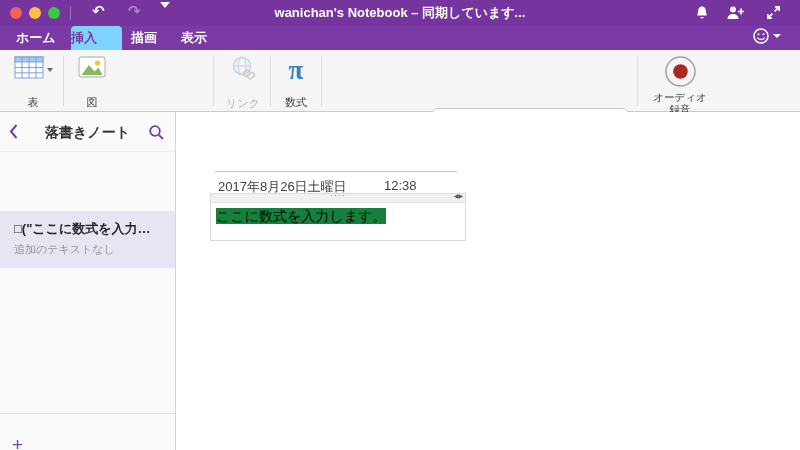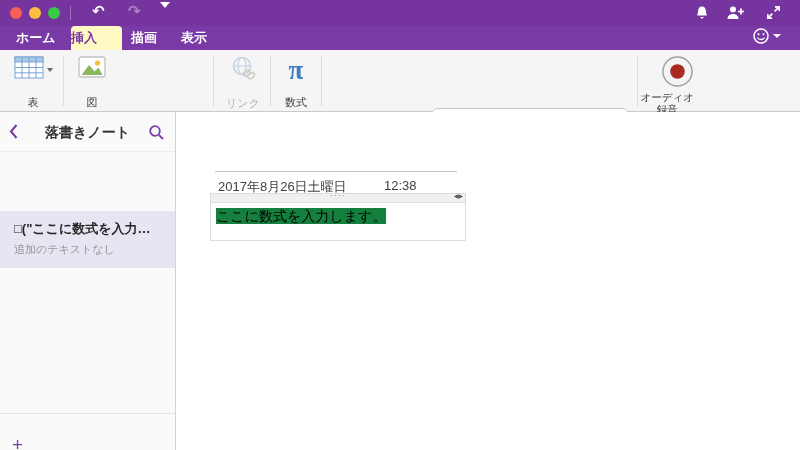--- a/index.html
+++ b/index.html
@@ -17,21 +17,21 @@
   .hist.undo{ left:92px; } .hist.redo{ left:128px; opacity:.4; }
   .ovf { position:absolute; left:160px; top:8px; width:11px; }
   .ovf .bar{ height:2px; background:#fff; margin-bottom:2px; }
   .ovf .tri{ width:0; height:0; border-left:5.5px solid transparent; border-right:5.5px solid transparent; border-top:6px solid #fff; }
   .wtitle { position:absolute; left:200px; right:200px; top:0; height:26px; line-height:26px; text-align:center; color:#fff; font-size:13px; font-weight:bold; white-space:nowrap; }
   .tbicon { position:absolute; top:5px; }
   .tbicon.bell{ left:694px; } .tbicon.person{ left:726px; } .tbicon.expand{ left:766px; }
 
   
   .tab { position:absolute; top:0; height:24px; line-height:24px; color:#fff; font-size:13px; font-weight:bold; }
-  .tab.active { background:#fef9c3; color:#7a3aa6; border-radius:4px 4px 0 0; }
+  .tab.active { background:#7dd3fc; color:#7a3aa6; border-radius:4px 4px 0 0; }
   .smiley { position:absolute; left:752px; top:1px; display:flex; align-items:center; gap:3px; }
   .smiley .caret{ width:0;height:0;border-left:4px solid transparent;border-right:4px solid transparent;border-top:4.5px solid #fff; }
 
   
   .ribbon { position:absolute; left:0; top:50px; width:800px; height:62px; background:#f6f5f6; border-bottom:1px solid #c9c9c9; }
   .rbtn { position:absolute; top:3px; height:56px; display:flex; flex-direction:column; align-items:center; justify-content:space-between; padding:2px 0 1px; }
   .rlabel { font-size:11px; color:#3c3c3c; line-height:1.1; text-align:center; white-space:nowrap; }
   .rlabel.two { font-size:10.5px; }
   .rbtn.disabled .rlabel{ color:#b4b4b4;margin-top:12px; }
   .rdiv { position:absolute; top:6px; height:50px; width:1px; background:#dcdadc; }
@@ -77,20 +77,21 @@
 <div id="app">
 
   <div class="titlebar">
     <span class="tl red"></span>
     <span class="tl yel"></span>
     <span class="tl grn"></span>
     <span class="tb-sep"></span>
     <span class="hist undo">↶</span>
     <span class="hist redo">↷</span>
     <span class="ovf"><span class="bar"></span><span class="tri"></span></span>
+    <div class="wtitle">wanichan's Notebook – 同期しています...</div>
     <span class="tbicon bell">
       <svg width="16" height="16" viewBox="0 0 16 16">
           <path d="M8 1.5 C5.2 1.5 4.2 3.8 4.1 6.3 L3.2 10.6 H12.8 L11.9 6.3 C11.8 3.8 10.8 1.5 8 1.5 Z" fill="#fff"></path>
           <path d="M6.4 12 a1.6 1.6 0 0 0 3.2 0 Z" fill="#fff"></path>
         </svg>
     </span>
     <span class="tbicon person">
       <svg width="19" height="16" viewBox="0 0 19 16">
           <circle cx="7" cy="4.5" r="3" fill="#fff"></circle>
           <path d="M1.5 14 C1.5 10.5 4.2 9 7 9 C9.8 9 12.5 10.5 12.5 14 Z" fill="#fff"></path>
@@ -285,21 +286,21 @@
               <text x="9.8" y="4.5" font-size="5" fill="#4a82c6" font-weight="bold">y</text>
               <text x="14.8" y="17.5" font-size="5" fill="#4a82c6" font-weight="bold">x</text>
               <text x="1" y="17.5" font-size="5" fill="#4a82c6" font-weight="bold">z</text>
             </svg>
           </span>
       </div>
     </div>
 
     <div class="rdiv" style="left:637px;"></div>
 
-    <div class="rbtn" style="left:638px;width:56px;align-items:flex-end;">
+    <div class="rbtn" style="left:652px;width:56px;">
       <span>
         <svg width="33" height="33" viewBox="0 0 34 34">
             <circle cx="17" cy="17" r="15" fill="none" stroke="#a0a0a0" stroke-width="1.5"></circle>
             <circle cx="17" cy="17" r="7.5" fill="#a92a22"></circle>
           </svg>
       </span>
       <span class="rlabel two"><span>オーディオ</span><br><span>録音</span></span>
     </div>
   </div>
 

